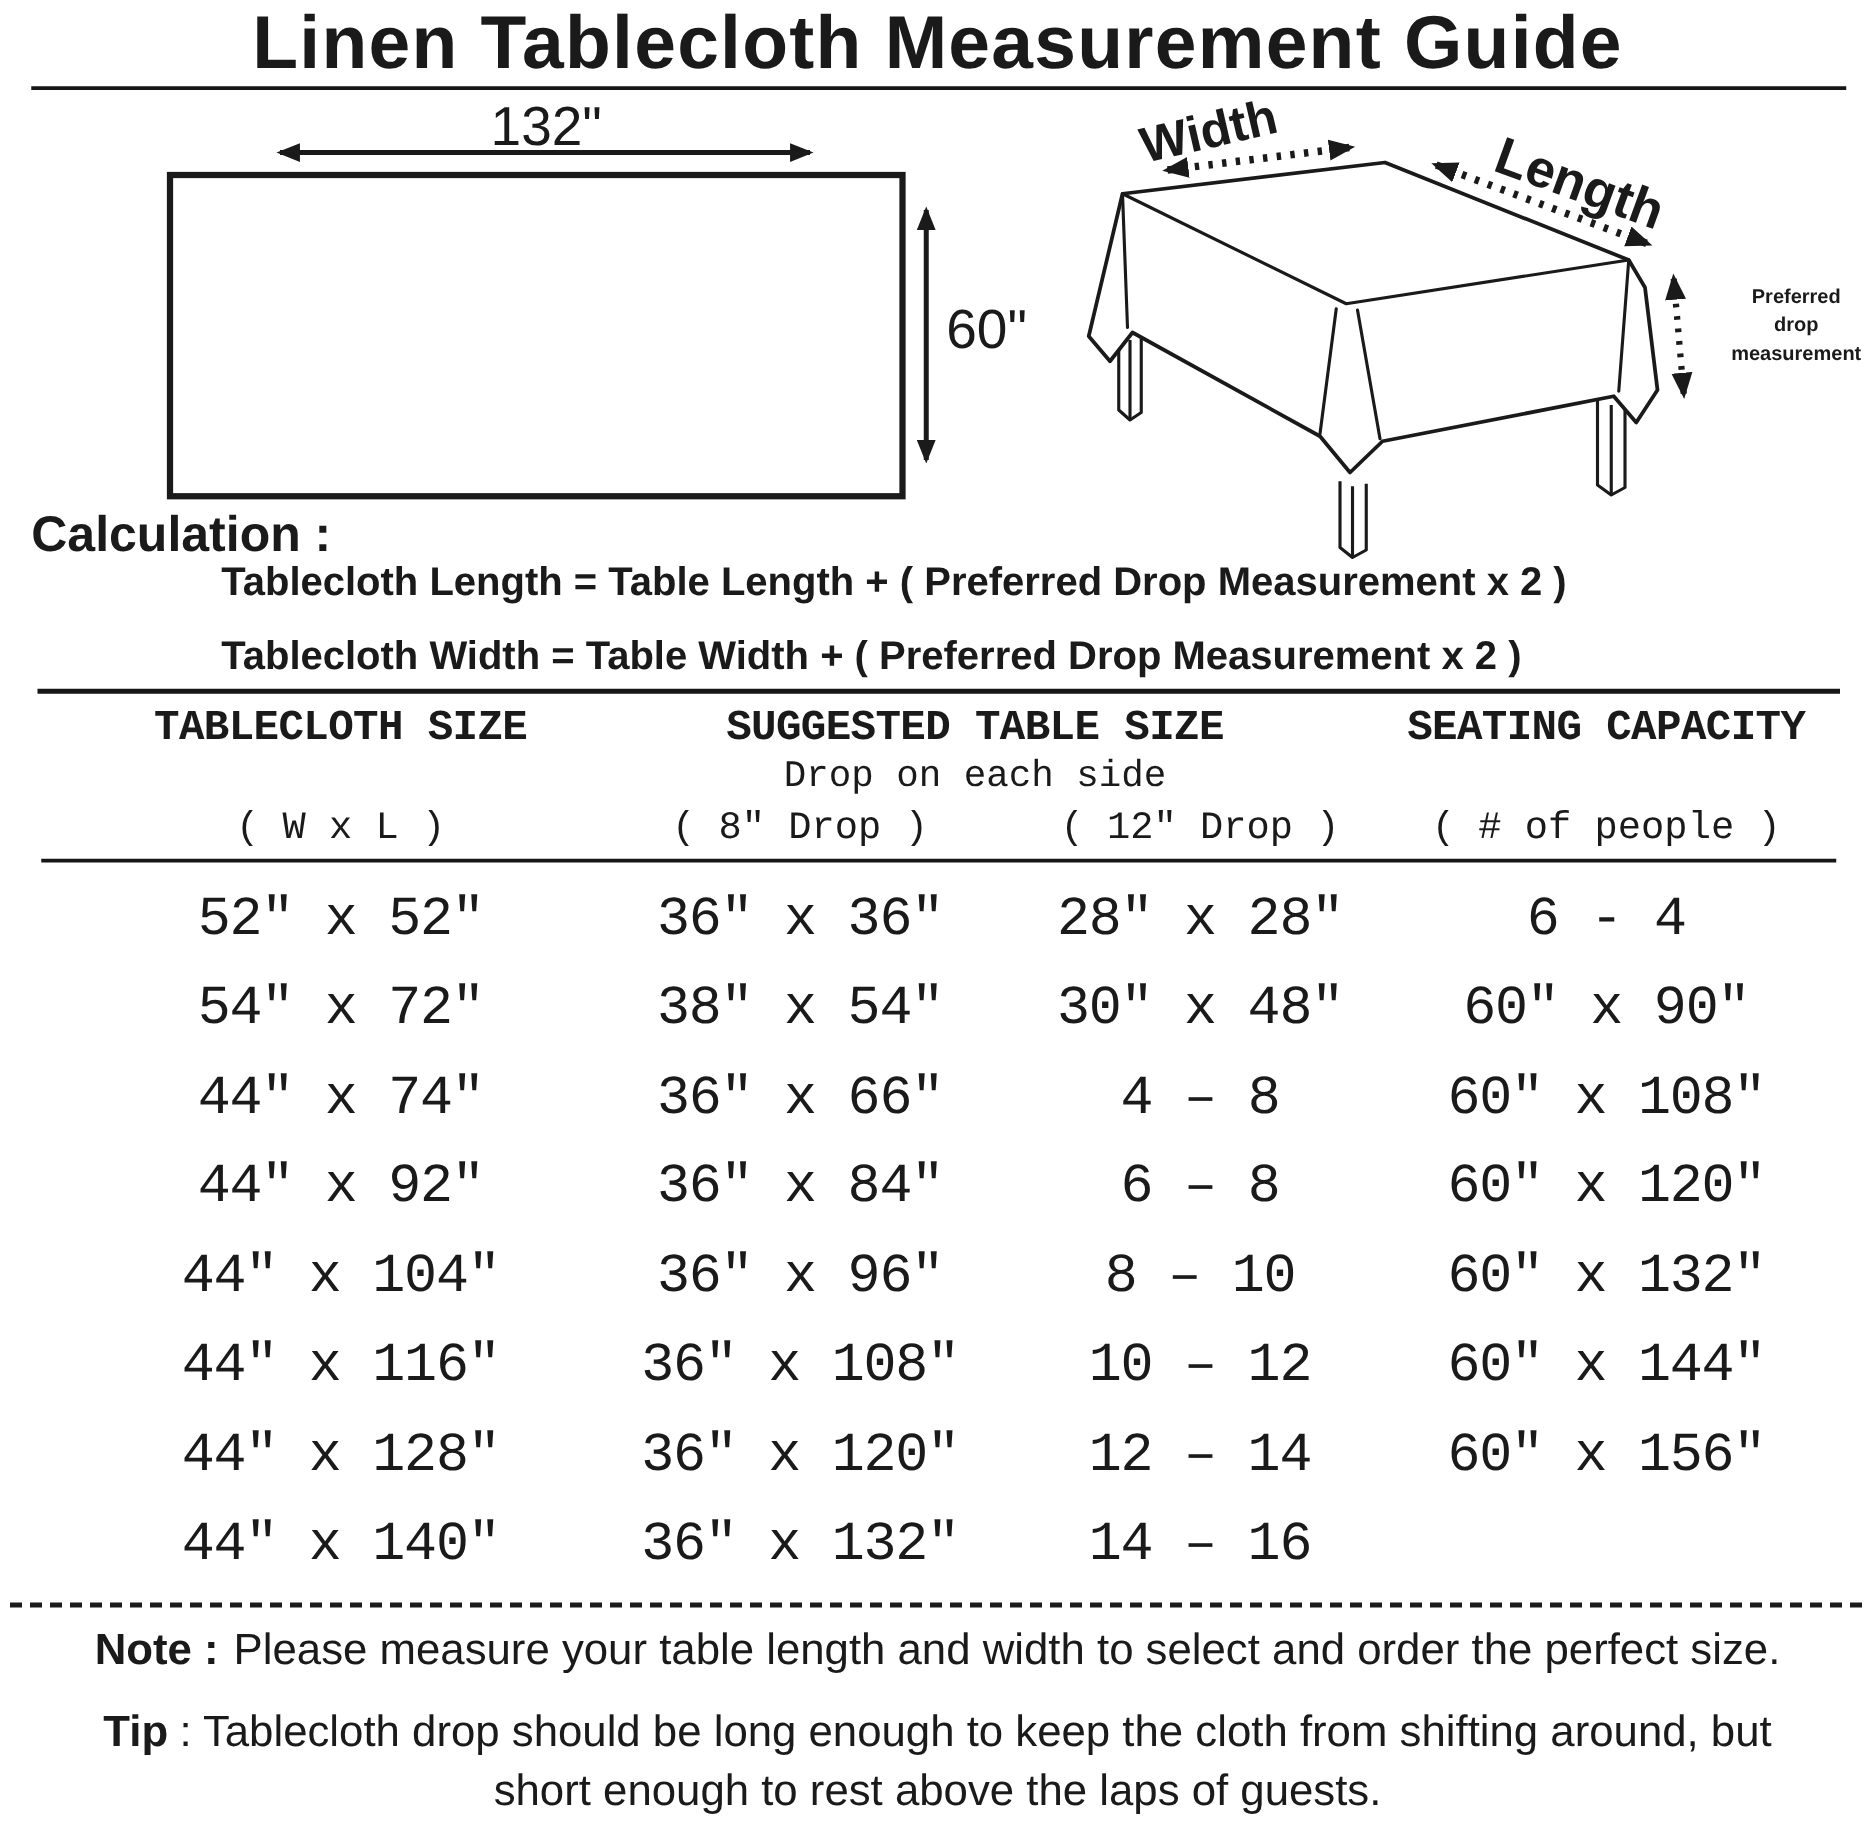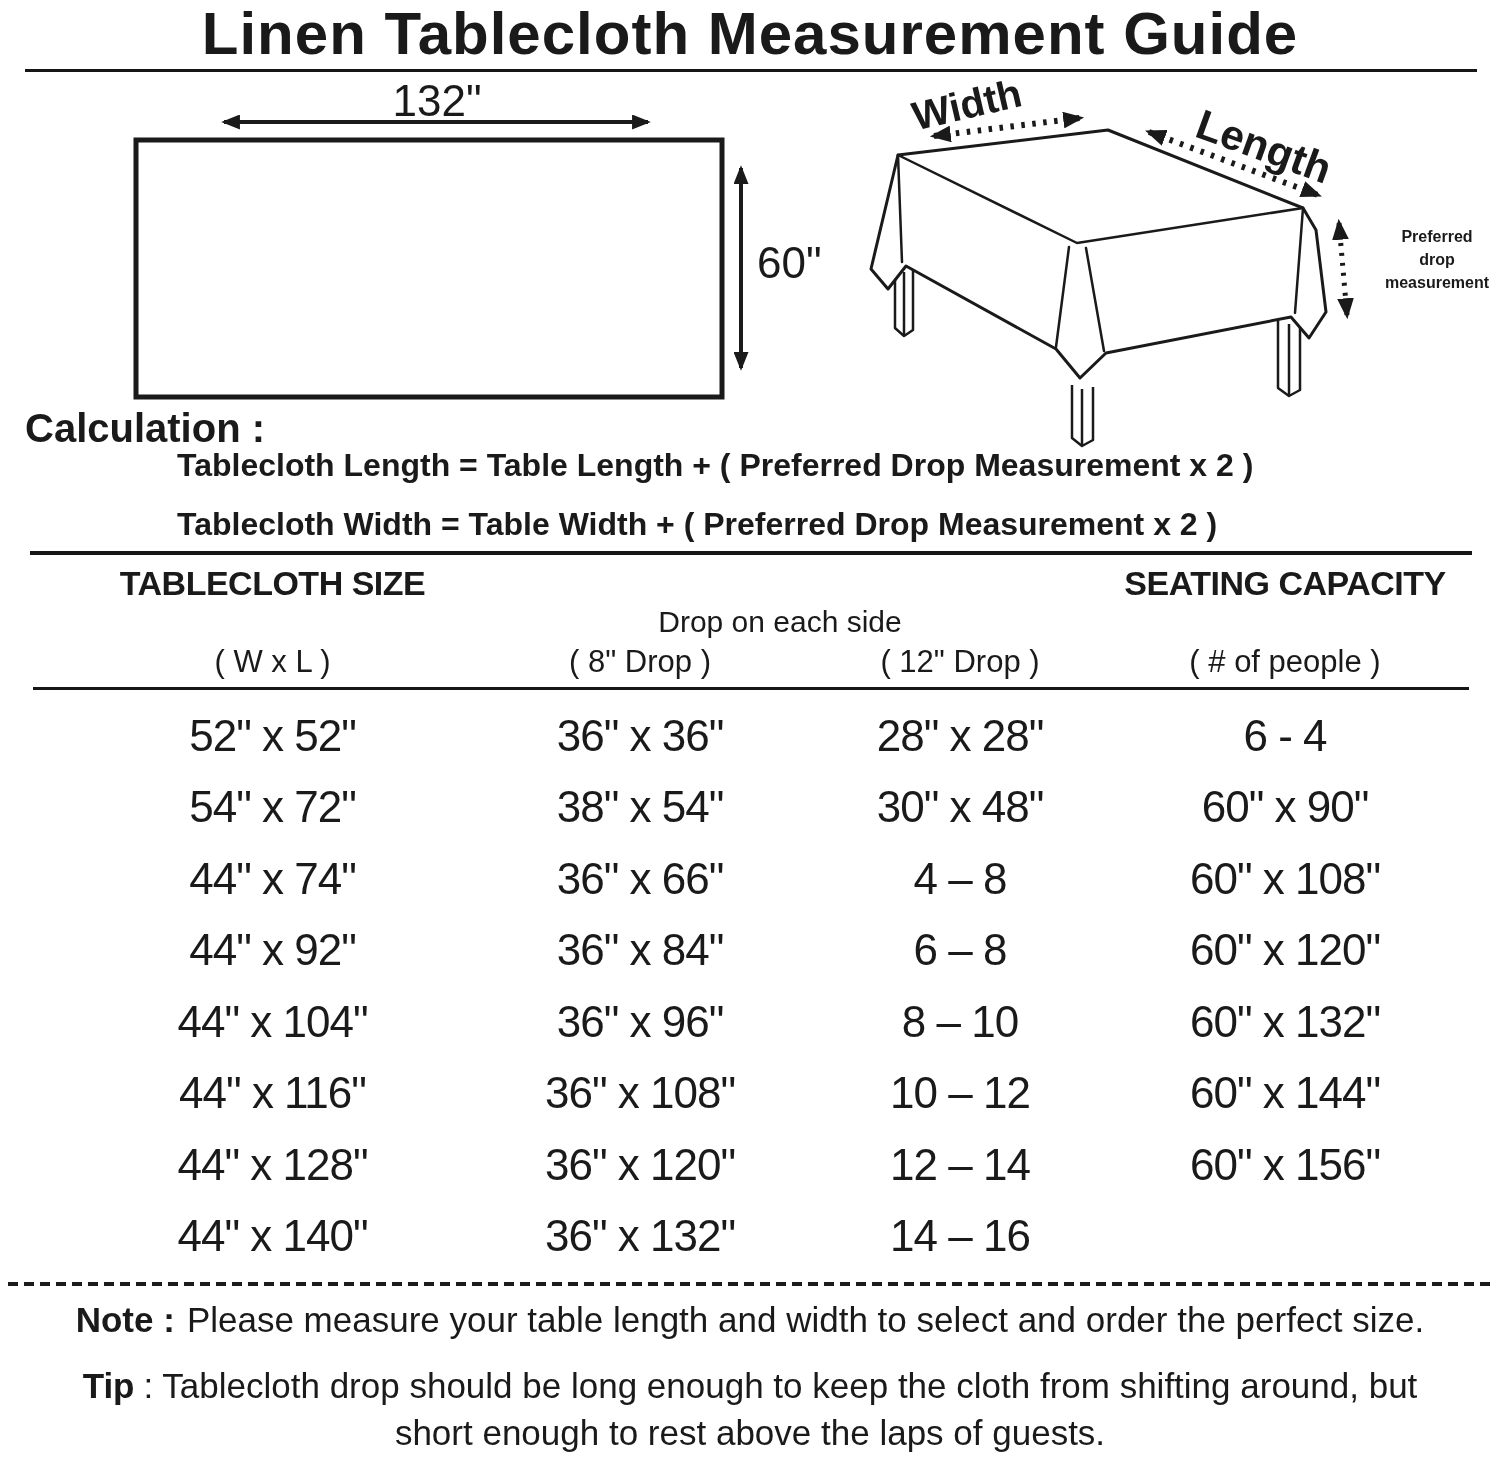--- a/index.html
+++ b/index.html
@@ -12,21 +12,21 @@
   .rule-title{top:69px;left:25px;width:1452px;}
   .rule-mid{top:551px;left:30px;width:1442px;border-top-width:4px;}
   .rule-head{top:687px;left:33px;width:1436px;}
   .calc-heading{top:406px;left:25px;font-size:40px;font-weight:bold;}
   .calc-line{left:177px;font-size:32px;font-weight:bold;white-space:nowrap;}
   .calc-line.l1{top:447px;}
   .calc-line.l2{top:506px;}
   .hdr-grid,.data-grid{left:85px;width:1385px;display:grid;
       grid-template-columns:375px 360px 280px 370px;}
   .hdr-grid{top:562px;}
-  .cell{display:flex;align-items:center;justify-content:center;text-align:right;white-space:nowrap;}
+  .cell{display:flex;align-items:center;justify-content:center;text-align:right;white-space:nowrap;font-family:Liberation Mono, monospace;}
   .hdr-main{height:42px;font-size:34px;font-weight:bold;letter-spacing:-0.5px;}
   .hdr-drop{height:36px;font-size:30px;}
   .hdr-sub{height:44px;font-size:31px;}
   .span2{grid-column:2 / span 2;}
   .data-grid{top:700px;grid-auto-rows:71.5px;font-size:44px;letter-spacing:-1px;}
   .dashed-rule{top:1282px;left:8px;width:1484px;height:4px;
       background:repeating-linear-gradient(90deg,#1b1b1b 0 10px,transparent 10px 16px);}
   .note-row{top:1300px;left:0;width:1500px;display:flex;justify-content:center;
       font-size:35px;white-space:nowrap;}
   .note-row .lbl{font-weight:bold;margin-right:12px;}
@@ -91,20 +91,21 @@
     </g>
   </svg>
 
   <div class="abs calc-heading">Calculation :</div>
   <div class="abs calc-line l1">Tablecloth Length = Table Length + ( Preferred Drop Measurement x 2 )</div>
   <div class="abs calc-line l2">Tablecloth Width = Table Width + ( Preferred Drop Measurement x 2 )</div>
   <div class="abs rule rule-mid"></div>
 
   <div class="abs hdr-grid">
     <div class="cell hdr-main">TABLECLOTH SIZE</div>
+    <div class="cell hdr-main span2">SUGGESTED TABLE SIZE</div>
     <div class="cell hdr-drop span2" style="grid-row:2;">Drop on each side</div>
     <div class="cell hdr-main" style="grid-column:4;">SEATING CAPACITY</div>
     <div class="cell hdr-sub" style="grid-row:3;grid-column:1;">( W x L )</div>
     <div class="cell hdr-sub" style="grid-row:3;grid-column:2;">( 8" Drop )</div>
     <div class="cell hdr-sub" style="grid-row:3;grid-column:3;">( 12" Drop )</div>
     <div class="cell hdr-sub" style="grid-row:3;grid-column:4;">( # of people )</div>
   </div>
   <div class="abs rule rule-head"></div>
 
   <div class="abs data-grid">

